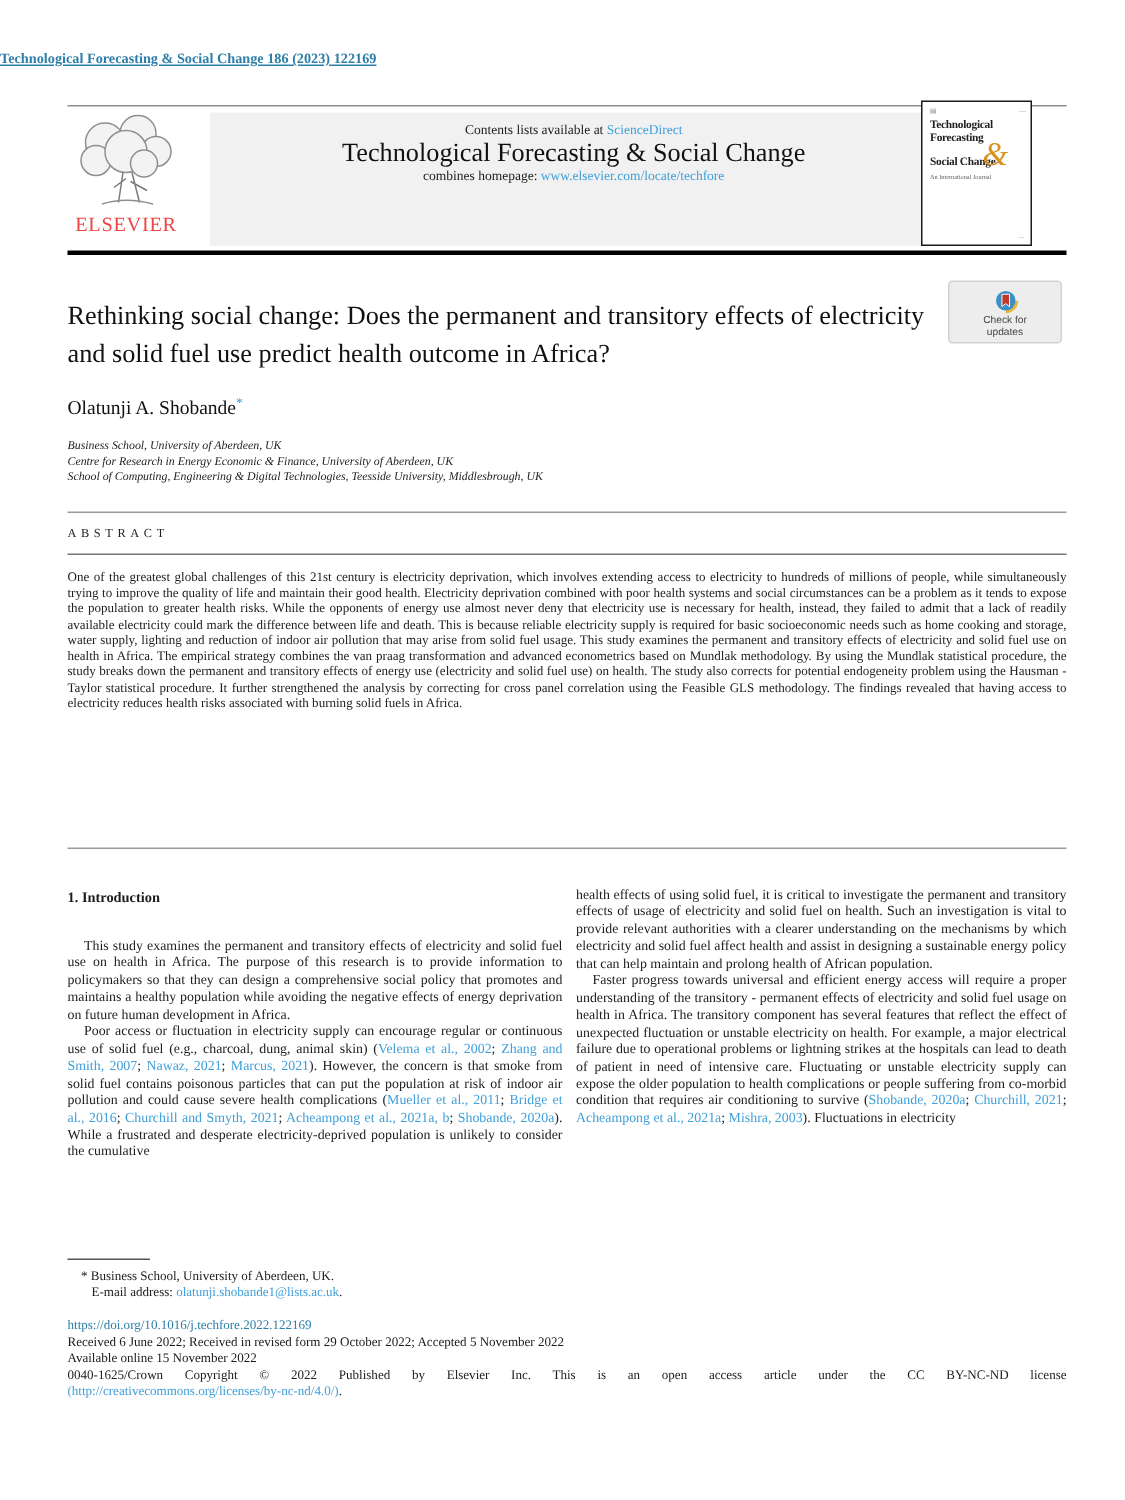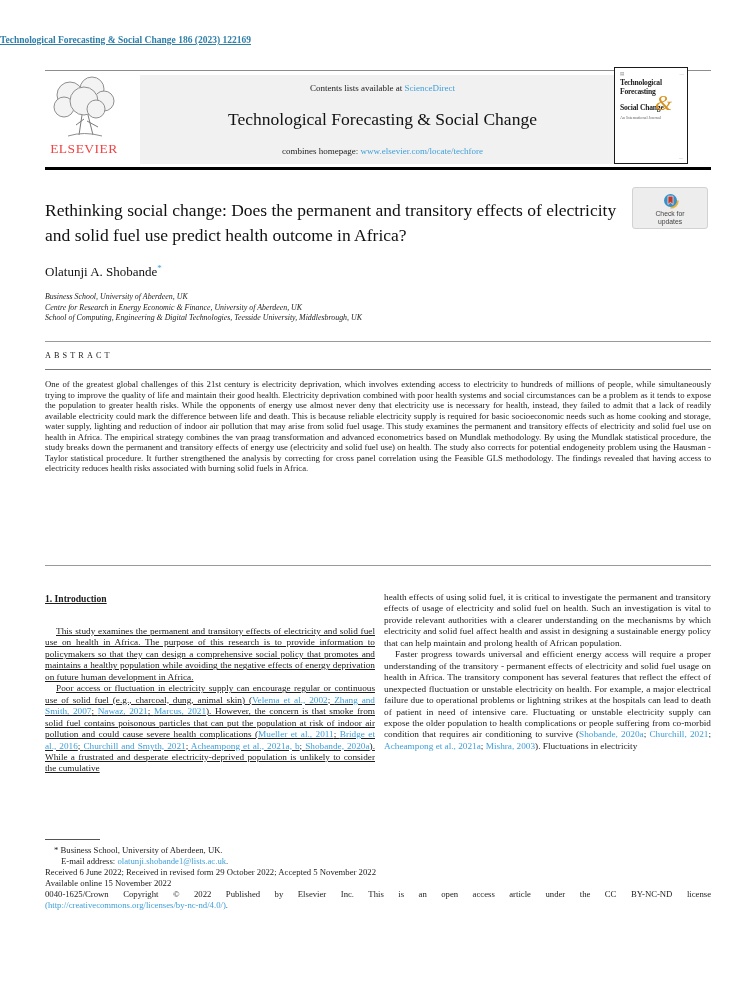--- a/index.html
+++ b/index.html
@@ -13,22 +13,22 @@
   
   .citation-top{top:35px;left:0;right:0;font-size:9.5px;font-weight:bold;color:#2d7ea8;text-decoration:underline;}
 
   
   .masthead{top:70px;left:45px;width:666px;height:102px;}
   .rule-thin{border-top:1px solid #8d8d8d;height:0;}
   .masthead .rule-thin{position:absolute;top:0;left:0;right:0;}
   .elsevier{position:absolute;top:5px;left:0;width:78px;text-align:center;}
   .elsevier .wordmark{font-size:13.5px;color:#ef4444;letter-spacing:0.5px;margin-top:-2px;font-weight:normal;}
   .banner{position:absolute;top:5px;left:95px;width:485px;height:89px;background:#f1f1f1;
-          display:flex;flex-direction:column;justify-content:center;align-items:center;
-          padding:6px 0 7px 0;box-sizing:border-box;gap:16px;}
+          display:flex;flex-direction:column;justify-content:flex-start;align-items:center;
+          padding:6px 0 7px 0;box-sizing:border-box;}
   .banner .small-line{font-size:9px;color:#222;}
   .banner .jtitle{font-size:17.5px;color:#111;}
   .link{color:#3f9fd8;}
   .tealink{color:#2d7ea8;}
   .cover{position:absolute;top:-3px;left:569px;width:74px;height:97px;background:#fff;border:1.5px solid #1a1a1a;box-sizing:border-box;padding:4px 3px 2px 5px;overflow:hidden;}
   .cover .mini-mark{font-size:4.5px;color:#888;line-height:4px;}
   .cover .cline{font-size:7.6px;font-weight:bold;color:#222;line-height:8.6px;letter-spacing:-0.2px;}
   .cover .amp{position:absolute;top:22px;left:40px;font-size:22px;color:#d9921f;font-style:italic;}
   .cover .sc{margin-top:8px;}
   .cover .sub{font-size:4.2px;color:#666;margin-top:2px;}
@@ -55,21 +55,21 @@
   .sec-heading{font-size:8.2px;letter-spacing:3.1px;word-spacing:5px;color:#222;}
   .head-rule{border-top:1px solid #777;margin-top:9px;margin-bottom:9px;}
   .kw-label{font-size:8.6px;font-style:italic;line-height:11px;}
   .kw{font-size:8.6px;line-height:11px;}
   .abstract-text{font-size:8.7px;line-height:10.55px;text-align:justify;color:#1d1d1d;}
 
   .rule-below-abs{top:565px;left:45px;width:666px;border-top:1px solid #9a9a9a;}
 
   
   .intro{top:592px;left:45px;width:666px;display:flex;}
-  .col-l{width:330px;margin-right:9px;flex:none;text-decoration:underline;}
+  .col-l{width:330px;margin-right:9px;flex:none;}
   .col-r{flex:1;}
   .intro-heading{font-size:9.6px;font-weight:bold;margin:1px 0 22px 0;}
   .para{font-size:9.25px;line-height:11.45px;text-align:justify;margin:0;}
   .para.indent{text-indent:11px;}
   .cite{color:#3f9fd8;}
 
   
   .footnote{top:839px;left:45px;width:666px;font-size:8.7px;line-height:11px;}
   .fn-rule{width:55px;border-top:1px solid #555;margin-bottom:5px;}
   .fn-line{padding-left:9px;}
@@ -165,17 +165,18 @@
   <div class="col-r">
     <p class="para"><span>health effects of using solid fuel, it is critical to investigate the permanent and transitory effects of usage of electricity and solid fuel on health. Such an investigation is vital to provide relevant authorities with a clearer understanding on the mechanisms by which electricity and solid fuel affect health and assist in designing a sustainable energy policy that can help maintain and prolong health of African population.</span></p>
     <p class="para indent"><span>Faster progress towards universal and efficient energy access will require a proper understanding of the transitory - permanent effects of electricity and solid fuel usage on health in Africa. The transitory component has several features that reflect the effect of unexpected fluctuation or unstable electricity on health. For example, a major electrical failure due to operational problems or lightning strikes at the hospitals can lead to death of patient in need of intensive care. Fluctuating or unstable electricity supply can expose the older population to health complications or people suffering from co-morbid condition that requires air conditioning to survive (</span><span class="cite">Shobande, 2020a</span><span>; </span><span class="cite">Churchill, 2021</span><span>; </span><span class="cite">Acheampong et al., 2021a</span><span>; </span><span class="cite">Mishra, 2003</span><span>). Fluctuations in electricity</span></p>
   </div>
 </div>
 
 <div class="abs footnote">
   <div class="fn-rule"></div>
   <div class="fn-line">* Business School, University of Aberdeen, UK.</div>
   <div class="fn-email"><span class="em-italic">E-mail address:</span> <span class="link">olatunji.shobande1@lists.ac.uk</span><span>.</span></div>
+  <div class="fn-meta tealink">https://doi.org/10.1016/j.techfore.2022.122169</div>
   <div>Received 6 June 2022; Received in revised form 29 October 2022; Accepted 5 November 2022</div>
   <div>Available online 15 November 2022</div>
   <div class="force-justify">0040-1625/Crown Copyright © 2022 Published by Elsevier Inc. This is an open access article under the CC BY-NC-ND license</div>
   <div><span class="link">(http://creativecommons.org/licenses/by-nc-nd/4.0/)</span><span>.</span></div>
 </div>
 
 </body></html>

